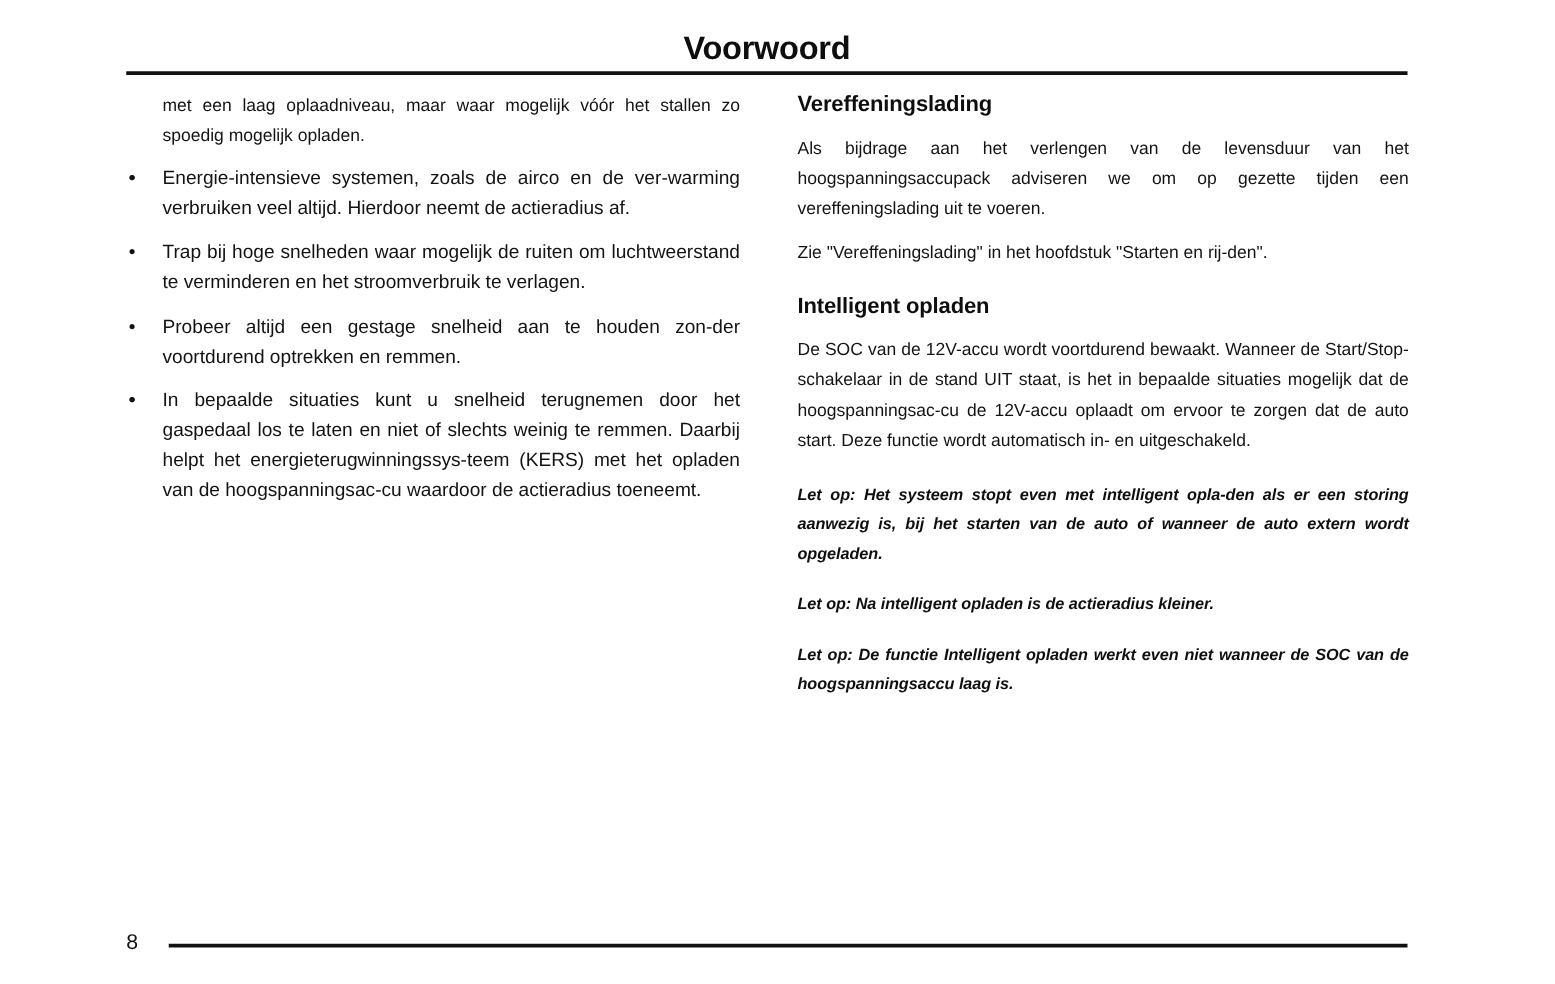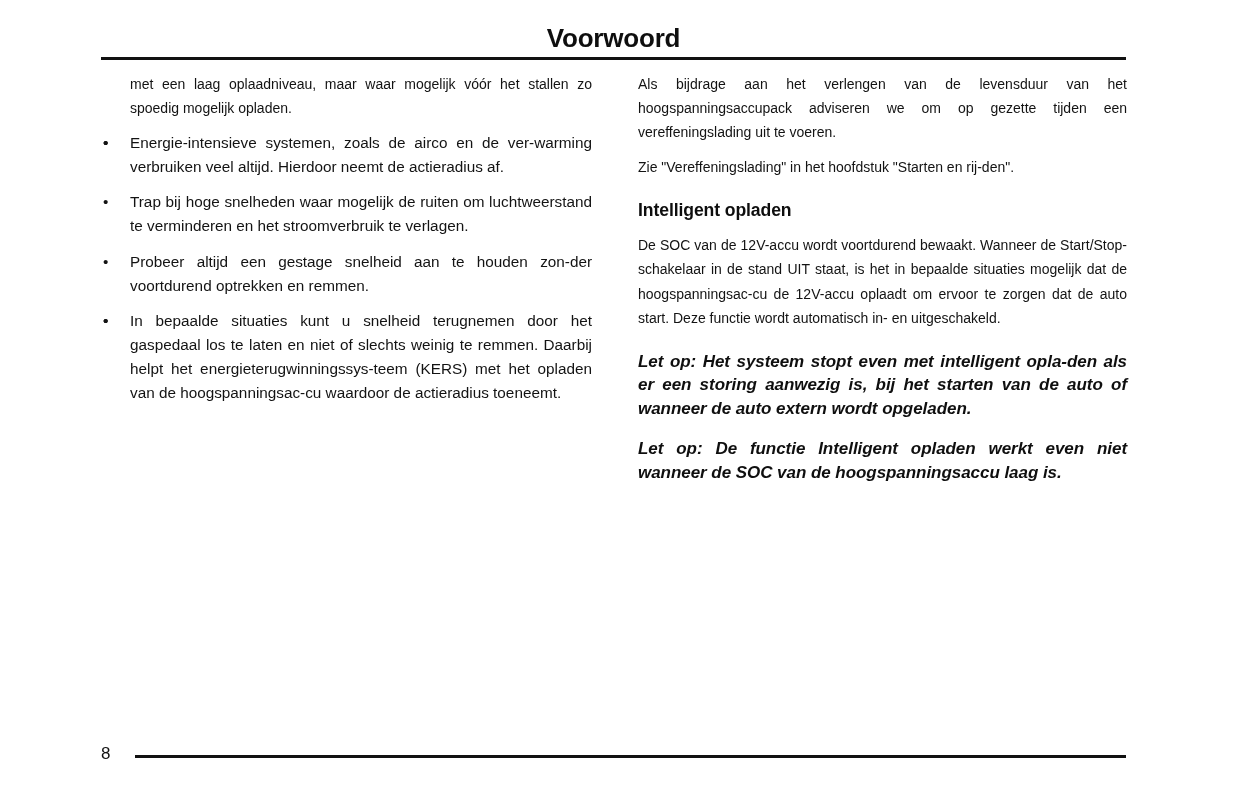--- a/index.html
+++ b/index.html
@@ -121,21 +121,21 @@
     line-height: 22px;
     margin: 0 0 12px 0;
     color: #0e0e0e;
     letter-spacing: -0.1px;
   }
   .section-heading.spaced-top {
     margin-top: 20px;
   }
 
   .note {
-    font-size: 17px;
+    font-size: 13px;
     line-height: 23.5px;
     font-weight: bold;
     font-style: italic;
     text-align: justify;
     text-align-last: left;
     margin: 0 0 17px 0;
     color: #0f0f0f;
     letter-spacing: -0.05px;
   }
   .note.first-note {
@@ -205,31 +205,33 @@
         <li class="bullet-item">
           <span class="bullet-mark">•</span>
           <span>In bepaalde situaties kunt u snelheid terugnemen door het gaspedaal los te laten en niet of slechts weinig te remmen. Daarbij helpt het energieterugwinningssys-teem (KERS) met het opladen van de hoogspanningsac-cu waardoor de actieradius toeneemt.</span>
         </li>
       </ul>
 
     </div>
 
     <div class="col col-right">
 
+      <h2 class="section-heading">Vereffeningslading</h2>
 
       <p class="para">Als bijdrage aan het verlengen van de levensduur van het hoogspanningsaccupack adviseren we om op gezette tijden een vereffeningslading uit te voeren.</p>
 
       <p class="para last-line-left">Zie "Vereffeningslading" in het hoofdstuk "Starten en rij-den".</p>
 
       <h2 class="section-heading spaced-top">Intelligent opladen</h2>
 
       <p class="para">De SOC van de 12V-accu wordt voortdurend bewaakt. Wanneer de Start/Stop-schakelaar in de stand UIT staat, is het in bepaalde situaties mogelijk dat de hoogspanningsac-cu de 12V-accu oplaadt om ervoor te zorgen dat de auto start. Deze functie wordt automatisch in- en uitgeschakeld.</p>
 
       <p class="note first-note">Let op: Het systeem stopt even met intelligent opla-den als er een storing aanwezig is, bij het starten van de auto of wanneer de auto extern wordt opgeladen.</p>
 
+      <p class="note">Let op: Na intelligent opladen is de actieradius kleiner.</p>
 
       <p class="note">Let op: De functie Intelligent opladen werkt even niet wanneer de SOC van de hoogspanningsaccu laag is.</p>
 
     </div>
 
   </div>
 
   <div class="page-footer">
     <div class="page-number">8</div>
     <div class="footer-rule"></div>

